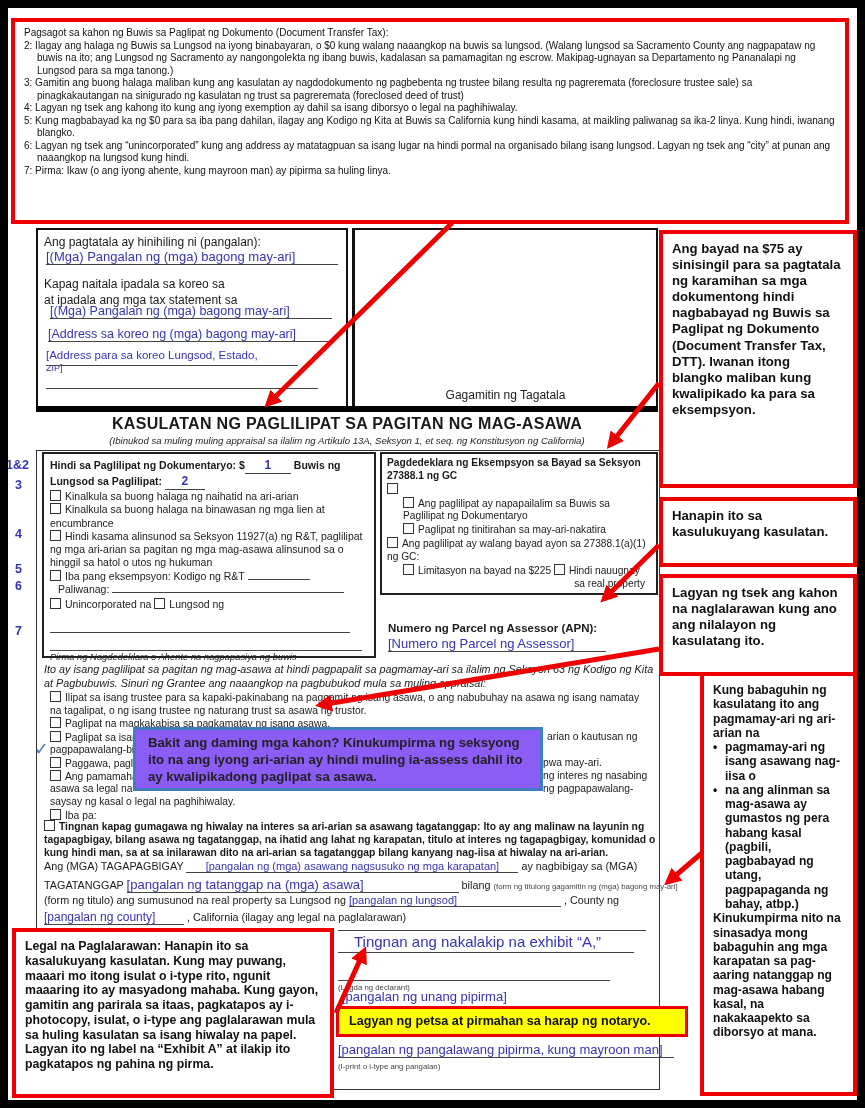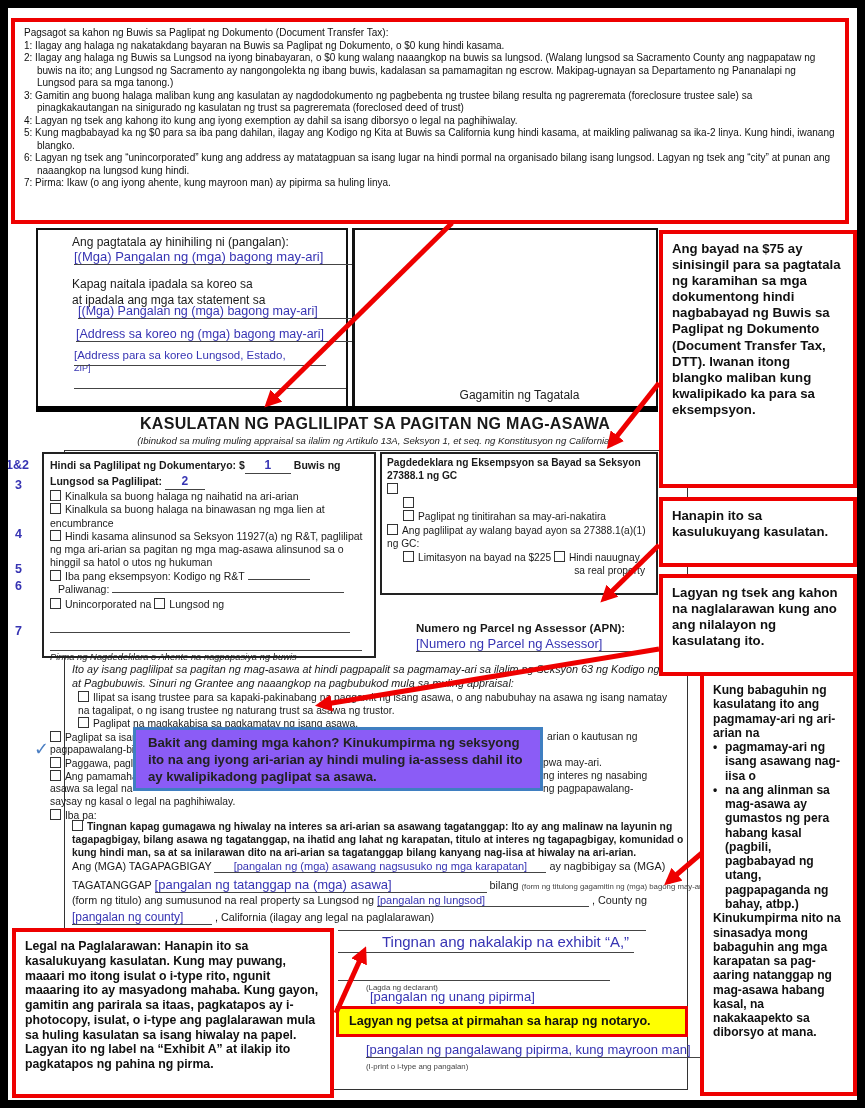--- a/index.html
+++ b/index.html
@@ -1,19 +1,19 @@
 <!DOCTYPE html>
 <html><head>
 <meta charset="utf-8">
 <style>
   html,body{margin:0;padding:0;background:#888;}
   .page{position:relative;width:865px;height:1108px;background:#fff;
         font-family:"Liberation Sans","DejaVu Sans",sans-serif;color:#1a1a1a;overflow:hidden;}
   .frame{position:absolute;inset:0;border:8px solid #000;z-index:9;pointer-events:none;}
-  .abs{position:absolute;margin-left:28px;}
+  .abs{position:absolute;}
   
   .abox{position:absolute;background:#fff;border:4px solid #ee0000;padding:7px 9px;
         font-weight:700;font-size:13.2px;line-height:1.22;color:#111;z-index:6;box-sizing:border-box;}
   .instr{position:absolute;left:11px;top:18px;width:838px;height:206px;border:4px solid #ee0000;
          padding:5px 9px;font-size:10px;line-height:1.25;color:#111;box-sizing:border-box;z-index:2;}
   .instr .it{padding-left:13px;text-indent:-13px;}
   
   .formbox{position:absolute;border:2.5px solid #111;background:#fff;box-sizing:border-box;}
   .thinbox{position:absolute;border:2px solid #222;background:#fff;box-sizing:border-box;}
   .bar{position:absolute;background:#000;}
@@ -35,21 +35,20 @@
   .frag{position:absolute;white-space:nowrap;font-size:10.3px;z-index:1;}
 </style>
 </head>
 <body>
 
 <div class="page">
   <div class="frame"></div>
 
   <div class="instr">
     <div>Pagsagot sa kahon ng Buwis sa Paglipat ng Dokumento (Document Transfer Tax):</div>
-    <div class="it">1: Ilagay ang halaga ng nakatakdang bayaran na Buwis sa Paglipat ng Dokumento, o $0 kung hindi kasama.</div>
     <div class="it">2: Ilagay ang halaga ng Buwis sa Lungsod na iyong binabayaran, o $0 kung walang naaangkop na buwis sa lungsod. (Walang lungsod sa Sacramento County ang nagpapataw ng buwis na ito; ang Lungsod ng Sacramento ay nangongolekta ng ibang buwis, kadalasan sa pamamagitan ng escrow. Makipag-ugnayan sa Departamento ng Pananalapi ng Lungsod para sa mga tanong.)</div>
     <div class="it">3: Gamitin ang buong halaga maliban kung ang kasulatan ay nagdodokumento ng pagbebenta ng trustee bilang resulta ng pagreremata (foreclosure trustee sale) sa pinagkakautangan na sinigurado ng kasulatan ng trust sa pagreremata (foreclosed deed of trust)</div>
     <div class="it">4: Lagyan ng tsek ang kahong ito kung ang iyong exemption ay dahil sa isang diborsyo o legal na paghihiwalay.</div>
     <div class="it">5: Kung magbabayad ka ng $0 para sa iba pang dahilan, ilagay ang Kodigo ng Kita at Buwis sa California kung hindi kasama, at maikling paliwanag sa ika-2 linya. Kung hindi, iwanang blangko.</div>
     <div class="it">6: Lagyan ng tsek ang “unincorporated” kung ang address ay matatagpuan sa isang lugar na hindi pormal na organisado bilang isang lungsod. Lagyan ng tsek ang “city” at punan ang naaangkop na lungsod kung hindi.</div>
     <div class="it">7: Pirma: Ikaw (o ang iyong ahente, kung mayroon man) ay pipirma sa huling linya.</div>
   </div>
 
   <div class="formbox" style="left:36px;top:228px;width:312px;height:180px;">
     <div class="abs" style="left:6px;top:5px;font-size:12px;">Ang pagtatala ay hinihiling ni (pangalan):</div>
@@ -94,21 +93,21 @@
     <div class="row"><span class="cb"></span><span>Iba pang eksempsyon: Kodigo ng R&amp;T</span> <span class="ulineb" style="width:62px;"></span></div>
     <div class="row" style="padding-left:8px;"><span>Paliwanag:</span> <span class="ulineb" style="width:232px;"></span></div>
     <div class="row" style="margin-top:2px;"><span class="cb"></span><span>Unincorporated na</span> <span class="cb"></span><span>Lungsod ng</span></div>
     <div class="row" style="margin-top:12px;"><span class="ulineb" style="width:300px;"></span></div>
     <div class="row" style="margin-top:14px;border-top:1.4px solid #444;width:312px;font-style:italic;font-size:9.4px;color:#222;">Pirma ng Nagdedeklara o Ahente na nagpapasiya ng buwis</div>
   </div>
 
   <div class="thinbox" style="left:380px;top:452px;width:278px;height:143px;padding:3px 5px;font-size:10.2px;line-height:1.26;z-index:1;">
     <div class="row" style="font-weight:700;">Pagdedeklara ng Eksempsyon sa Bayad sa Seksyon 27388.1 ng GC</div>
     <div class="row"><span class="cb"></span></div>
-    <div class="row" style="padding-left:16px;"><span class="cb"></span></div>
+    <div class="row" style="padding-left:16px;"><span class="cb"></span><span>Ang paglilipat ay napapailalim sa Buwis sa Paglilipat ng Dokumentaryo</span></div>
     <div class="row" style="padding-left:16px;"><span class="cb"></span><span>Paglipat ng tinitirahan sa may-ari-nakatira</span></div>
     <div class="row"><span class="cb"></span><span>Ang paglilipat ay walang bayad ayon sa 27388.1(a)(1) ng GC:</span></div>
     <div class="row" style="padding-left:16px;"><span class="cb"></span><span>Limitasyon na bayad na $225</span> <span class="cb"></span><span>Hindi nauugnay</span></div>
     <div class="row" style="text-align:right;padding-right:6px;">sa real property</div>
   </div>
 
   <div class="abs" style="left:388px;top:622px;font-weight:700;font-size:11.5px;z-index:1;">Numero ng Parcel ng Assessor (APN):</div>
   <div class="abs bl uline" style="left:388px;top:636px;font-size:13px;width:218px;z-index:1;">[Numero ng Parcel ng Assessor]</div>
 
   <div class="abs" style="left:44px;top:662px;width:610px;font-style:italic;font-size:10.8px;line-height:1.3;z-index:1;">Ito ay isang paglilipat sa pagitan ng mag-asawa at hindi pagpapalit sa pagmamay-ari sa ilalim ng Seksyon 63 ng Kodigo ng Kita at Pagbubuwis. Sinuri ng Grantee ang naaangkop na pagbubukod mula sa muling appraisal:</div>

